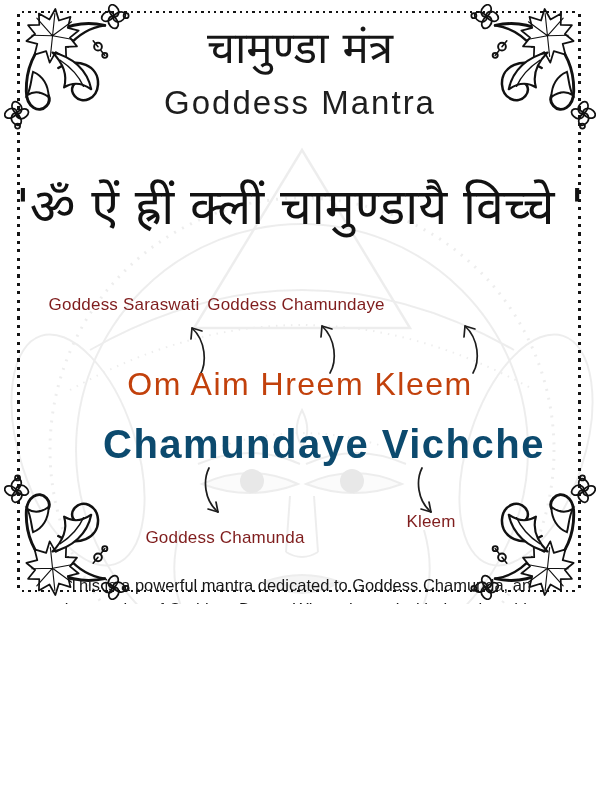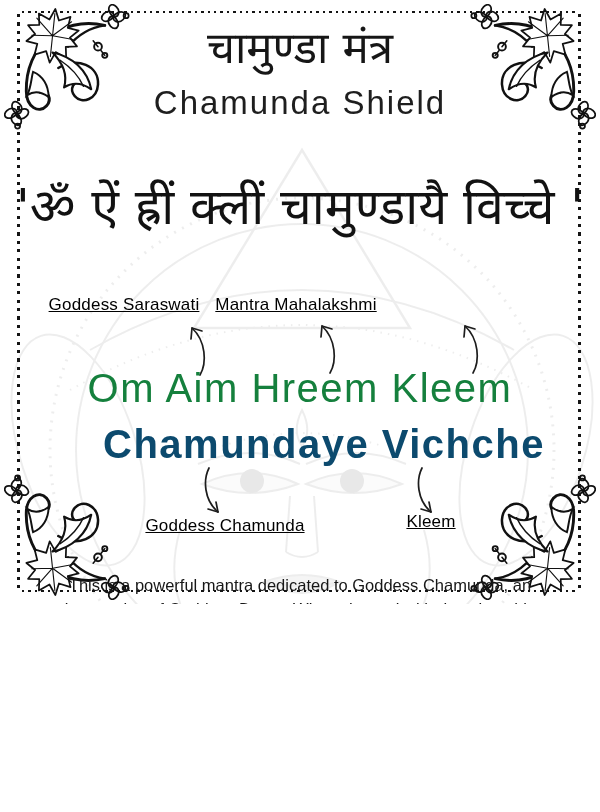--- a/index.html
+++ b/index.html
@@ -31,27 +31,27 @@
   .corner.br{bottom:4px;right:4px;transform:scale(-1,-1);}
 
   
   .watermark{position:absolute;left:0;top:60px;opacity:.9;pointer-events:none;}
 
   
   .center{position:absolute;left:0;width:100%;text-align:center;}
   .title-dev{top:20px;font-family:"DejaVu Sans","Liberation Sans",sans-serif;font-size:44px;line-height:1.25;font-weight:500;color:#161616;}
   .title-en{top:84px;font-size:33px;font-weight:300;letter-spacing:2px;color:#1e1e1e;}
   .mantra{top:174px;font-family:"DejaVu Sans","Liberation Sans",sans-serif;font-size:50px;line-height:1.35;font-weight:400;color:#121212;}
-  .lbl{position:absolute;transform:translateX(-50%);font-size:17px;color:#000000;letter-spacing:.2px;white-space:nowrap;text-decoration:underline;}
+  .lbl{position:absolute;transform:translateX(-50%);font-size:17px;color:#7f1d1d;letter-spacing:.2px;white-space:nowrap;}
   .lbl-saraswati{left:124px;top:295px;}
   .lbl-mahalakshmi{left:296px;top:295px;}
   .lbl-kali{left:470px;top:295px;}
-  .translit1{top:366px;font-size:40px;font-weight:300;letter-spacing:1.5px;color:#15803d;}
+  .translit1{top:366px;font-size:32px;font-weight:300;letter-spacing:1.5px;color:#c2410c;}
   .translit2{top:422px;font-size:40px;font-weight:700;letter-spacing:1.5px;color:#0c4a6e;padding-left:24px;}
-  .lbl-chamunda{left:225px;top:516px;}
+  .lbl-chamunda{left:225px;top:528px;}
   .lbl-shield{left:431px;top:512px;}
   .desc{
     top:574px;left:40px;right:40px;width:auto;
     font-size:16.5px;font-weight:400;line-height:23.5px;
     color:#171717;text-align:center;
   }
   .arrow{position:absolute;}
 </style>
 </head>
 <body>
@@ -148,26 +148,26 @@
       <use href="#flourish"></use>
     </svg>
   <svg class="corner bl" viewBox="0 0 130 130">
       <use href="#flourish"></use>
     </svg>
   <svg class="corner br" viewBox="0 0 130 130">
       <use href="#flourish"></use>
     </svg>
 
   <div class="center title-dev">चामुण्डा मंत्र</div>
-  <div class="center title-en">Chamunda Shield</div>
+  <div class="center title-en">Goddess Mantra</div>
 
   <div class="center mantra">'ॐ ऐं ह्रीं क्लीं चामुण्डायै विच्चे '</div>
 
   <div class="lbl lbl-saraswati">Goddess Saraswati</div>
-  <div class="lbl lbl-mahalakshmi">Mantra Mahalakshmi</div>
+  <div class="lbl lbl-mahalakshmi">Goddess Chamundaye</div>
 
   <svg class="arrow" style="left:180px;top:323px" width="28" height="57">
       <use href="#arrow-up"></use>
     </svg>
   <svg class="arrow" style="left:310px;top:321px" width="28" height="57">
       <use href="#arrow-up"></use>
     </svg>
   <svg class="arrow" style="left:453px;top:321px" width="28" height="57">
       <use href="#arrow-up"></use>
     </svg>

